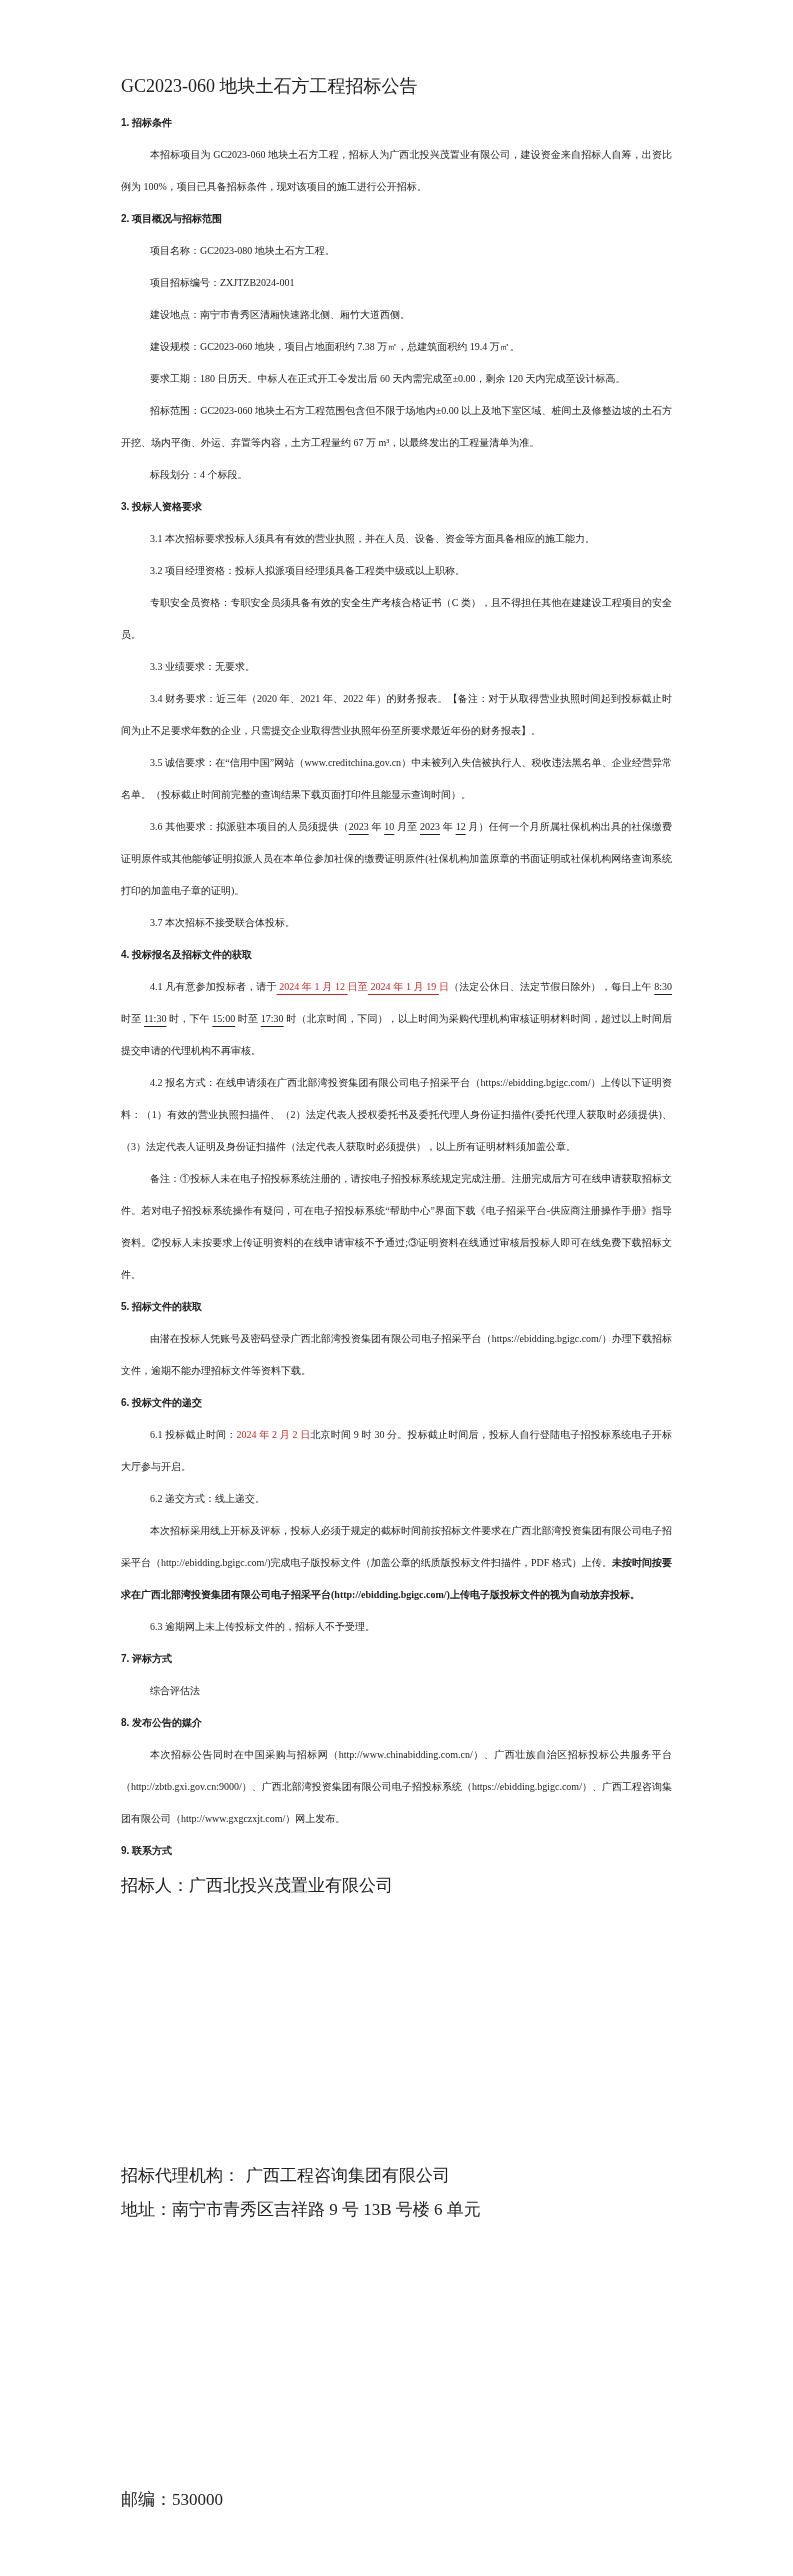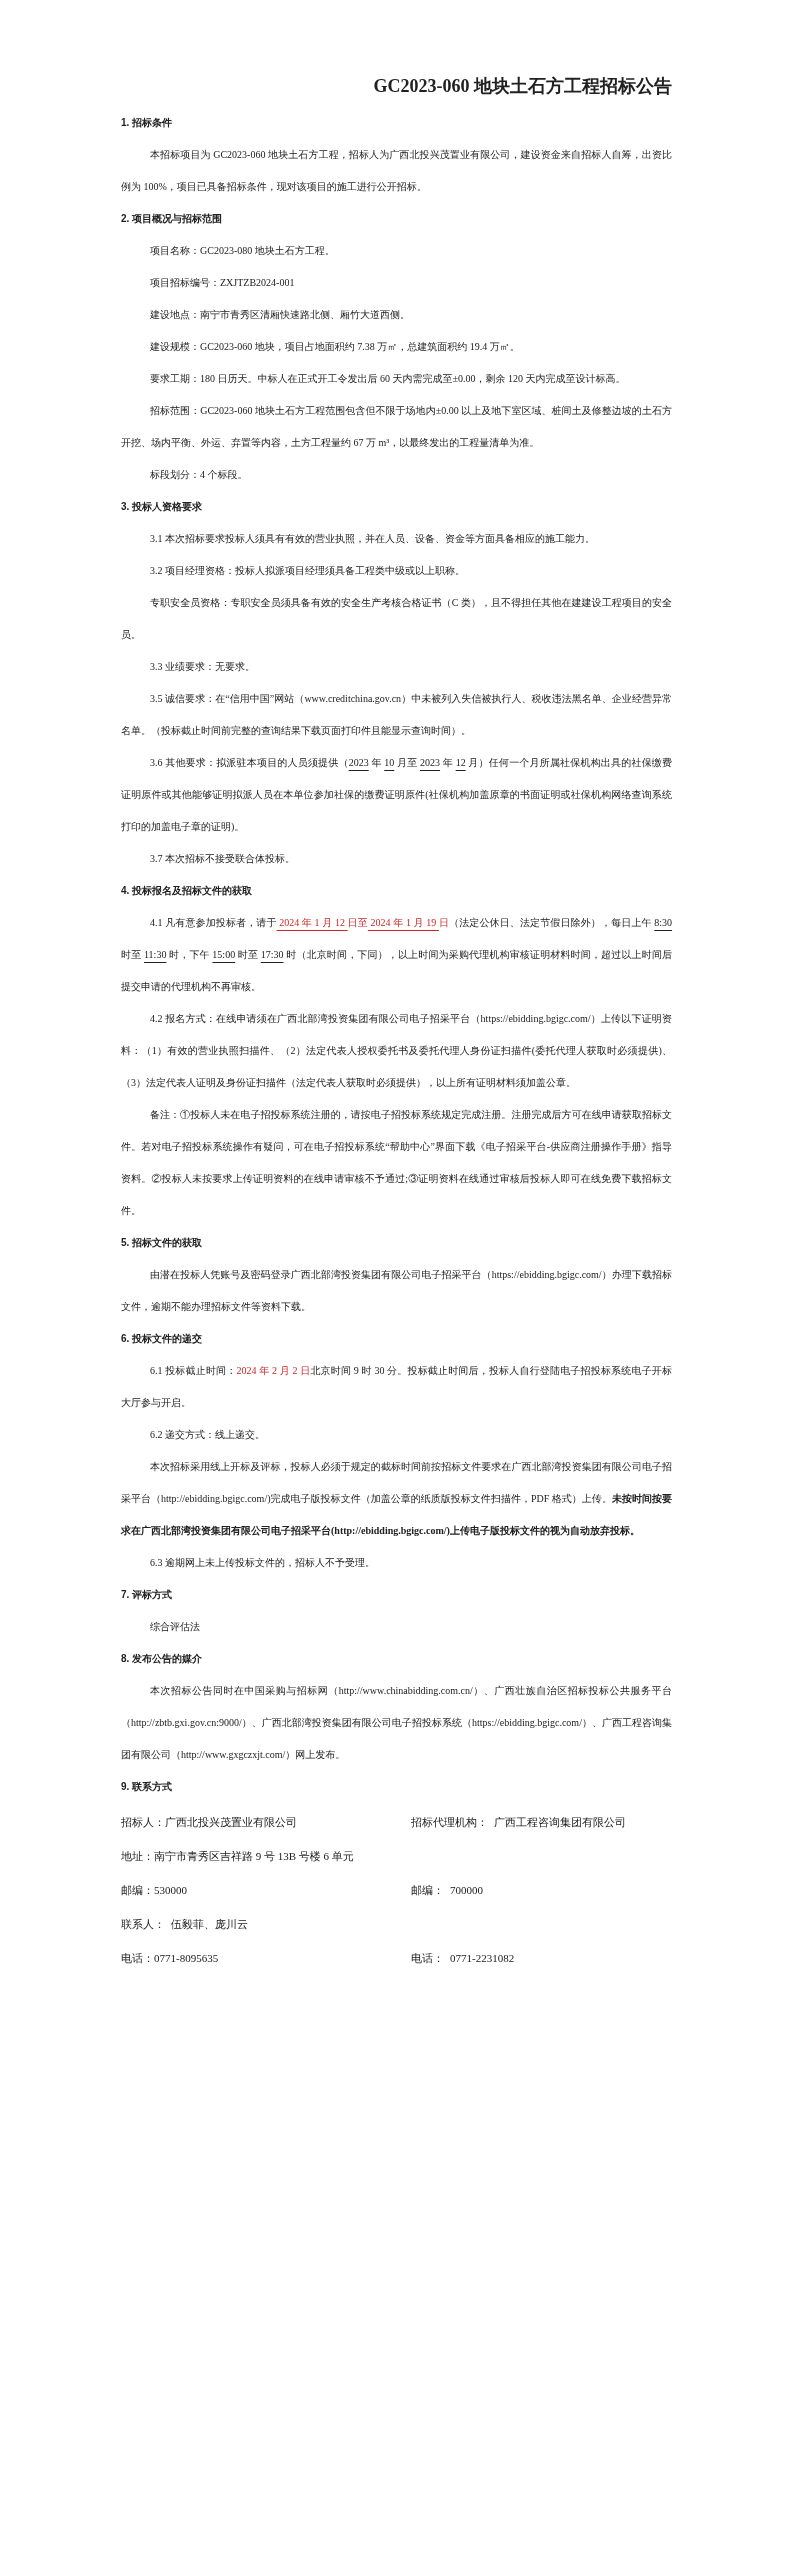--- a/index.html
+++ b/index.html
@@ -6,43 +6,43 @@
   body {
     width: 793px; height: 2576px;
     background: #ffffff;
     overflow: hidden;
     color: #212121;
     font-family: "Liberation Serif", "DejaVu Serif", serif;
   }
   .doc { padding: 69px 121px 0 121px; }
   .doc-title {
     margin: 0 0 4px 0;
-    text-align: right;
-    font-weight: bold;
+    text-align: left;
+    font-weight: normal;
     font-size: 18px;
     line-height: 34px;
     font-family: "Liberation Serif", "DejaVu Serif", serif;
   }
   p.para, p.heading {
     margin: 0;
     font-size: 10px;
     line-height: 32px;
     text-align: justify;
   }
   p.para { text-indent: 29px; font-family: "Liberation Serif", "DejaVu Serif", serif; }
   p.heading {
     font-weight: bold;
     font-family: "Liberation Sans", "DejaVu Sans", sans-serif;
     text-align: left;
   }
   .u { text-decoration: underline; text-underline-offset: 4px; }
   .red { color: var(--red, #c62828); }
   .b { font-weight: bold; }
   .contact { margin-top: 2px; }
-  .crow { display: flex; font-size: 11px; line-height: 34px; }
+  .crow { display: flex; font-size: 17px; line-height: 34px; flex-direction: column; }
   .cleft { flex: 0 0 290px; }
   .cright { flex: 1; display: flex; align-items: flex-start; }
   .clabel { white-space: nowrap; padding-right: 6px; }
   .cvalue { flex: 1; }
 </style>
 </head>
 <body style="background: rgb(255, 255, 255); color: rgb(33, 33, 33);">
 
 <div class="doc">
   <h1 class="doc-title">GC2023-060 地块土石方工程招标公告</h1>
@@ -55,20 +55,21 @@
       <p class="para"><span>建设地点：南宁市青秀区清厢快速路北侧、厢竹大道西侧。</span></p>
       <p class="para"><span>建设规模：GC2023-060 地块，项目占地面积约 7.38 万㎡，总建筑面积约 19.4 万㎡。</span></p>
       <p class="para"><span>要求工期：180 日历天。中标人在正式开工令发出后 60 天内需完成至±0.00，剩余 120 天内完成至设计标高。</span></p>
       <p class="para"><span>招标范围：GC2023-060 地块土石方工程范围包含但不限于场地内±0.00 以上及地下室区域、桩间土及修整边坡的土石方开挖、场内平衡、外运、弃置等内容，土方工程量约 67 万 m³，以最终发出的工程量清单为准。</span></p>
       <p class="para"><span>标段划分：4 个标段。</span></p>
       <p class="heading"><span>3. 投标人资格要求</span></p>
       <p class="para"><span>3.1 本次招标要求投标人须具有有效的营业执照，并在人员、设备、资金等方面具备相应的施工能力。</span></p>
       <p class="para"><span>3.2 项目经理资格：投标人拟派项目经理须具备工程类中级或以上职称。</span></p>
       <p class="para"><span>专职安全员资格：专职安全员须具备有效的安全生产考核合格证书（C 类），且不得担任其他在建建设工程项目的安全员。</span></p>
       <p class="para"><span>3.3 业绩要求：无要求。</span></p>
+      <p class="para"><span>3.4 财务要求：近三年（2020 年、2021 年、2022 年）的财务报表。【备注：对于从取得营业执照时间起到投标截止时间为止不足要求年数的企业，只需提交企业取得营业执照年份至所要求最近年份的财务报表】。</span></p>
       <p class="para"><span>3.5 诚信要求：在“信用中国”网站（www.creditchina.gov.cn）中未被列入失信被执行人、税收违法黑名单、企业经营异常名单。（投标截止时间前完整的查询结果下载页面打印件且能显示查询时间）。</span></p>
       <p class="para"><span>3.6 其他要求：拟派驻本项目的人员须提供（</span><span class="u">2023</span><span> 年 </span><span class="u">10</span><span> 月至 </span><span class="u">2023</span><span> 年 </span><span class="u">12</span><span> 月）任何一个月所属社保机构出具的社保缴费证明原件或其他能够证明拟派人员在本单位参加社保的缴费证明原件(社保机构加盖原章的书面证明或社保机构网络查询系统打印的加盖电子章的证明)。</span></p>
       <p class="para"><span>3.7 本次招标不接受联合体投标。</span></p>
       <p class="heading"><span>4. 投标报名及招标文件的获取</span></p>
       <p class="para"><span>4.1 凡有意参加投标者，请于</span><span class="u red"> 2024 年 1 月 12 </span><span class="red">日至</span><span class="u red"> 2024 年 1 月 19 </span><span class="red">日</span><span>（法定公休日、法定节假日除外），每日上午 </span><span class="u">8:30</span><span> 时至 </span><span class="u">11:30</span><span> 时，下午 </span><span class="u">15:00</span><span> 时至 </span><span class="u">17:30</span><span> 时（北京时间，下同），以上时间为采购代理机构审核证明材料时间，超过以上时间后提交申请的代理机构不再审核。</span></p>
       <p class="para"><span>4.2 报名方式：在线申请须在广西北部湾投资集团有限公司电子招采平台（https://ebidding.bgigc.com/）上传以下证明资料：（1）有效的营业执照扫描件、（2）法定代表人授权委托书及委托代理人身份证扫描件(委托代理人获取时必须提供)、（3）法定代表人证明及身份证扫描件（法定代表人获取时必须提供），以上所有证明材料须加盖公章。</span></p>
       <p class="para"><span>备注：①投标人未在电子招投标系统注册的，请按电子招投标系统规定完成注册。注册完成后方可在线申请获取招标文件。若对电子招投标系统操作有疑问，可在电子招投标系统“帮助中心”界面下载《电子招采平台-供应商注册操作手册》指导资料。②投标人未按要求上传证明资料的在线申请审核不予通过;③证明资料在线通过审核后投标人即可在线免费下载招标文件。</span></p>
       <p class="heading"><span>5. 招标文件的获取</span></p>
       <p class="para"><span>由潜在投标人凭账号及密码登录广西北部湾投资集团有限公司电子招采平台（https://ebidding.bgigc.com/）办理下载招标文件，逾期不能办理招标文件等资料下载。</span></p>
       <p class="heading"><span>6. 投标文件的递交</span></p>

